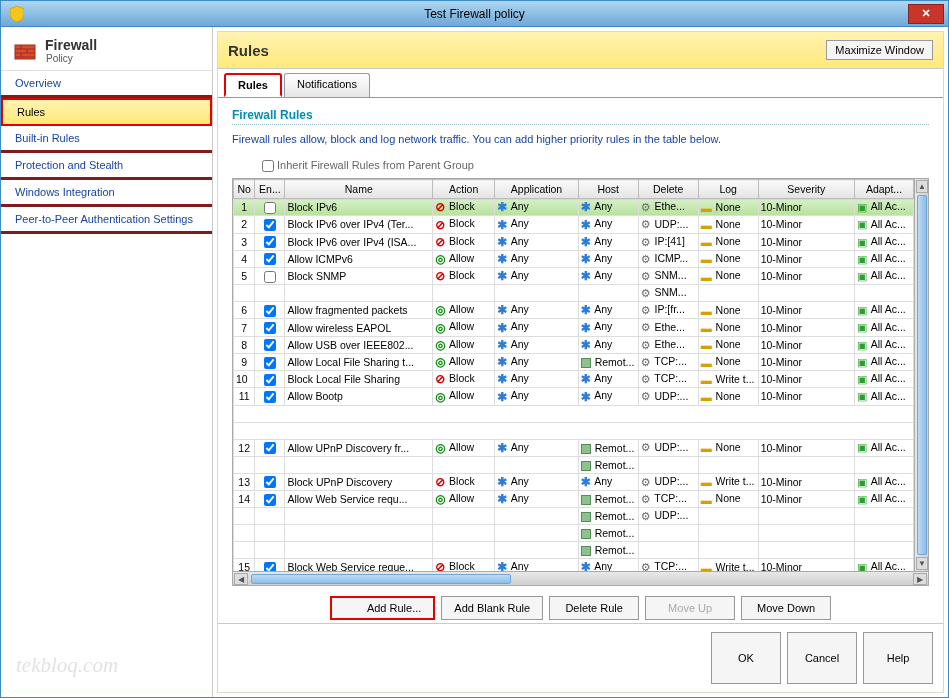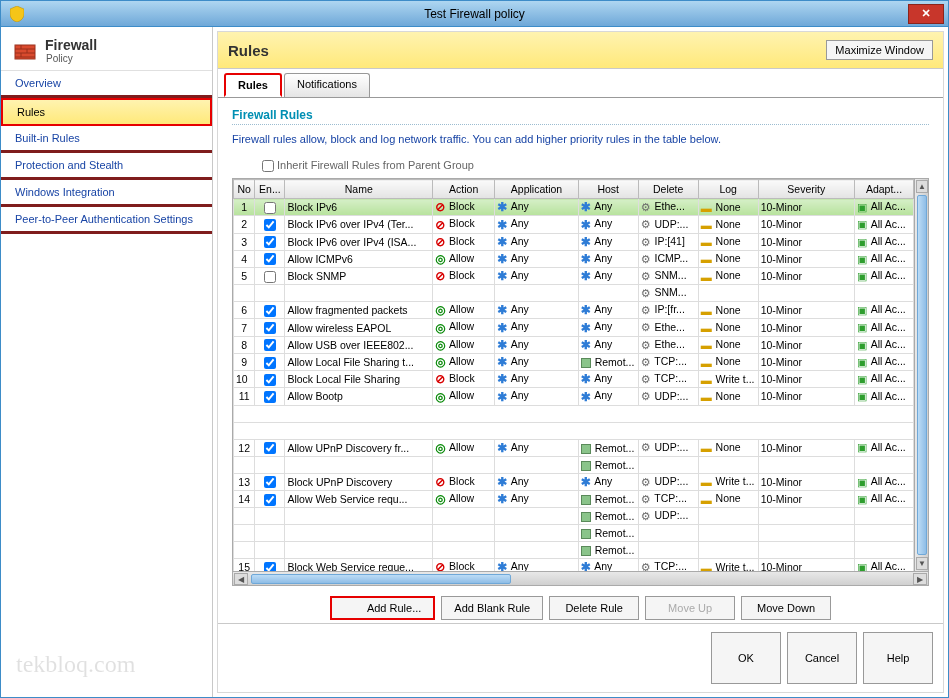--- a/index.html
+++ b/index.html
@@ -45,21 +45,21 @@
 table { border-collapse: collapse; font-size: 10.5px; table-layout: fixed; width: 100%; }
 th { background: linear-gradient(#fafafa,#e3e3e3); border: 1px solid #bbb; padding: 3px 2px; font-weight: normal; font-size: 10.5px; }
 td { border: 1px solid #ddd; padding: 1px 2px; white-space: nowrap; overflow: hidden; text-overflow: ellipsis; height: 17px; }
 tr.selected td { background: linear-gradient(#d5efc7,#b7e29c); }
 .btn-row { display: flex; justify-content: center; gap: 6px; padding: 10px 0 0 0; }
 .btn-row button { font-size: 11px; padding: 4px 12px; min-width: 90px; border: 1px solid #999; background: #f5f5f5; cursor: pointer; }
 .btn-row button.highlight { border: 2px solid #e60000; padding-left: 35px; }
 .btn-row button:disabled { color: #aaa; }
 .footer { display: flex; justify-content: flex-end; gap: 6px; padding: 8px 10px; border-top: 1px solid #c9c9c9; margin-top: auto; }
 .footer button { font-size: 11px; padding: 19px 14px; min-width: 70px; border: 1px solid #999; background: #f5f5f5; cursor: pointer; }
-.wm { position: absolute; font-size: 24px; color: rgba(0,0,0,0.12); font-family: Georgia, serif; pointer-events: none; }
+.wm { position: absolute; font-size: 21px; color: rgba(0,0,0,0.12); font-family: Georgia, serif; font-style: italic; pointer-events: none; }
 .wm1 { right: 50px; top: 88px; }
 .wm2 { left: 16px; bottom: 20px; }
 .icon-sm { display: inline-flex; align-items: center; vertical-align: middle; margin-right: 1px; }
 .act-block { color: #d80000; font-weight: bold; font-size: 12px; }
 .act-allow { color: #0a8a0a; font-weight: bold; font-size: 12px; }
 .star { color: #2e7cd6; font-size: 12px; font-weight: bold; }
 .gear { color: #6d6d6d; font-size: 11px; }
 .log-ico { color: #d6a000; font-size: 11px; }
 .net-ico { color: #2e9e2e; font-size: 11px; }
 .cb { width: 12px; height: 12px; vertical-align: middle; }

